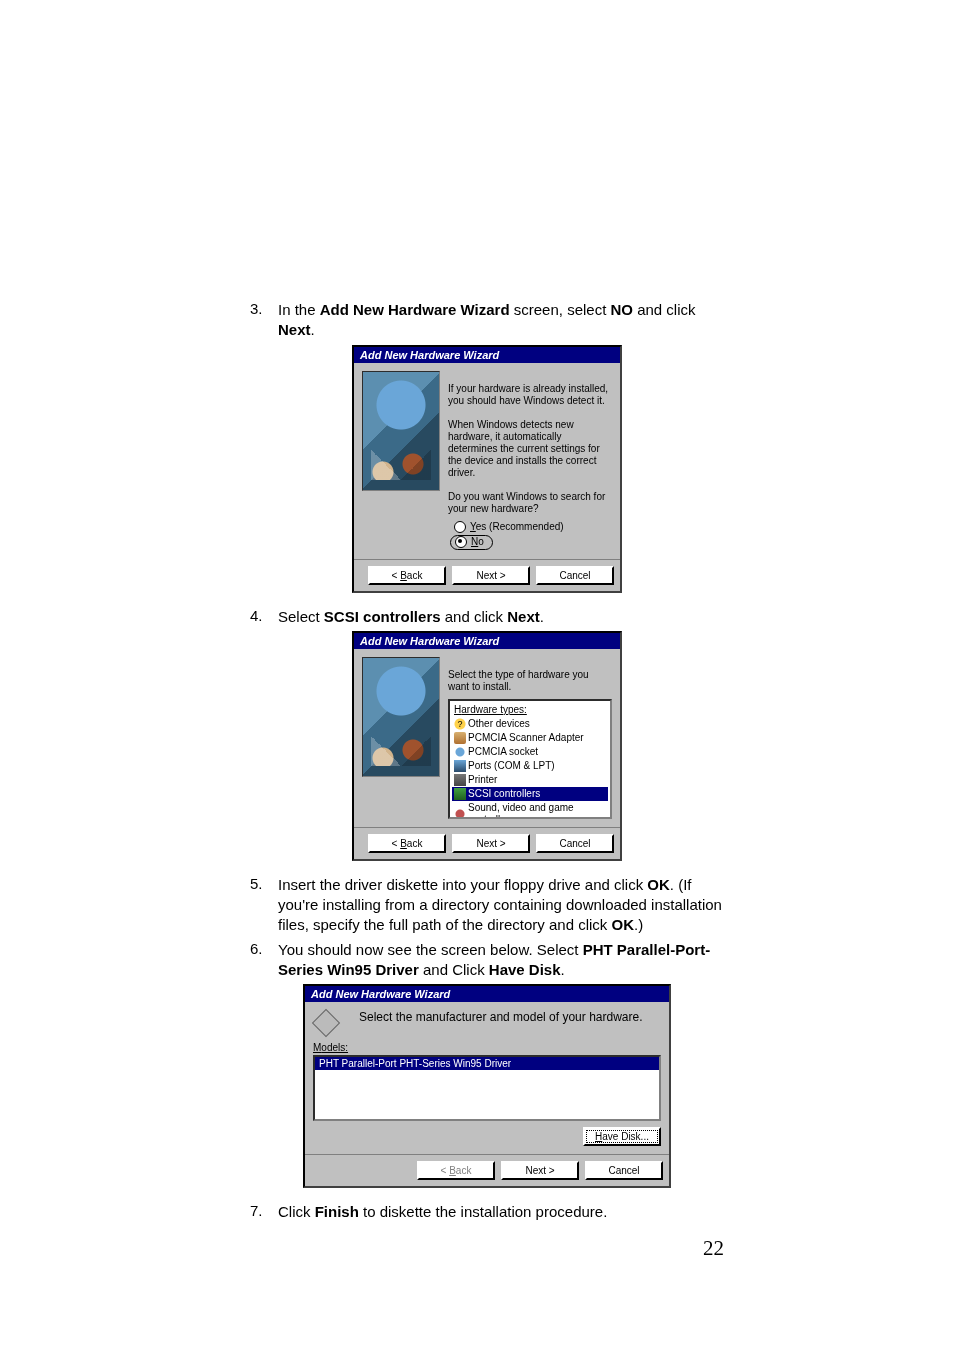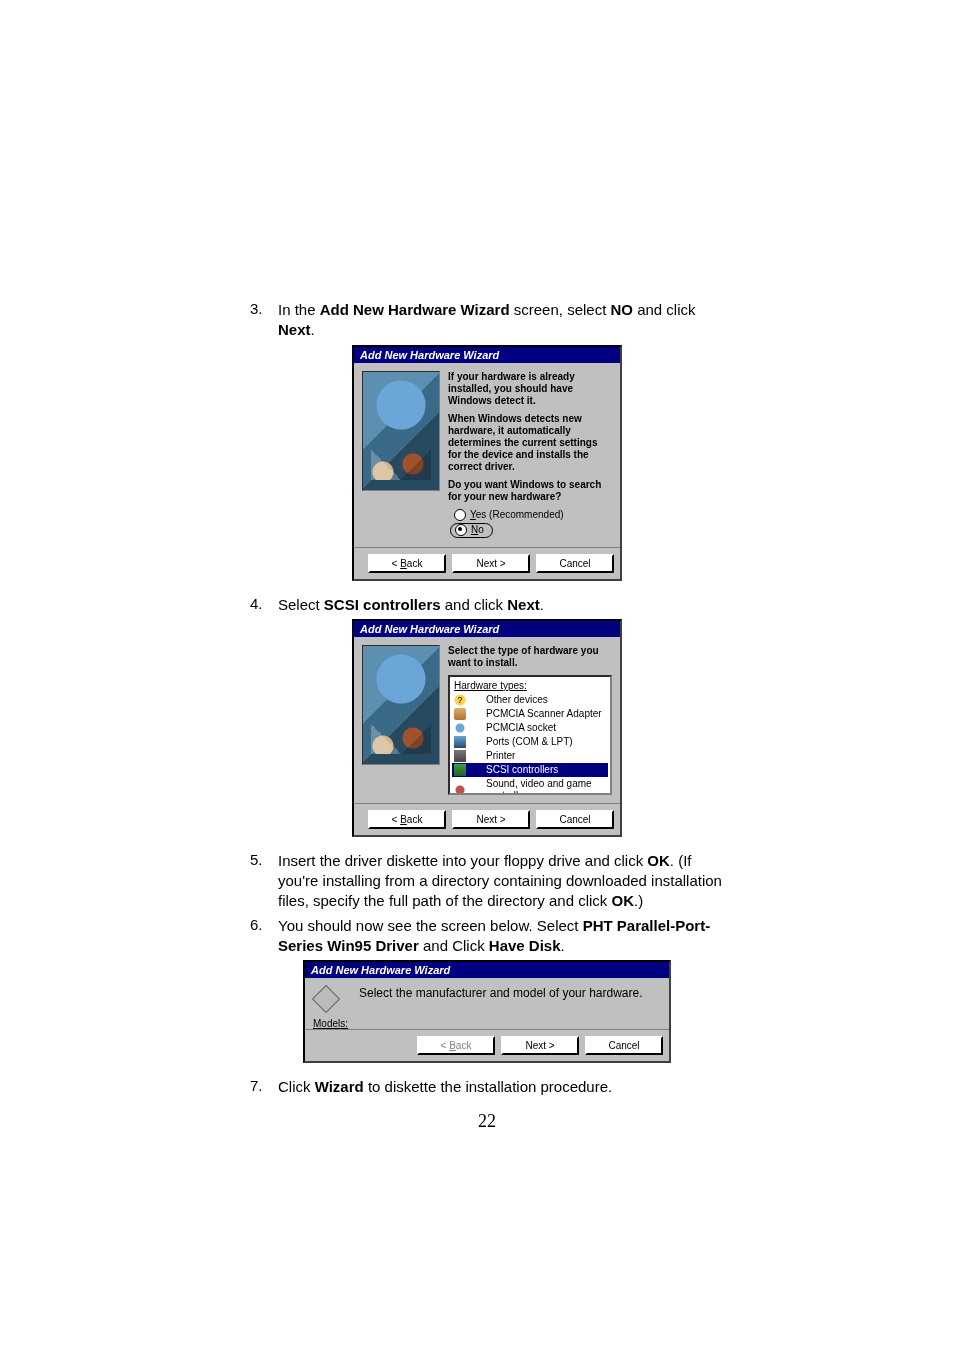--- a/index.html
+++ b/index.html
@@ -78,30 +78,30 @@
   .wiz-art::after{
     content:"";
     position:absolute;left:8px;top:68px;width:60px;height:40px;
     background:
       linear-gradient(45deg, rgba(255,255,255,.25) 0 30%, transparent 30%),
       linear-gradient(-45deg, rgba(0,0,0,.2) 0 30%, transparent 30%),
       radial-gradient(circle at 20% 80%, #d2b48c 0 10px, transparent 11px),
       radial-gradient(circle at 70% 60%, #a0522d 0 10px, transparent 11px);
   }
   .wiz-right { flex: 1; font-size: 10px; line-height: 1.2; }
-  .wiz-right p { margin: 0 0 6px 0; font-weight: bold; }
+  .wiz-right p { margin: 12px 0 6px 0; }
   .radio-row { display:flex; align-items:center; gap:4px; margin:2px 0 2px 6px;}
   .radio { width:10px;height:10px;border:1px solid #000;border-radius:50%;background:#fff;display:inline-block;position:relative;}
   .radio.sel::after{content:"";position:absolute;left:2px;top:2px;width:4px;height:4px;border-radius:50%;background:#000;}
   .no-oval { border:1px solid #000;border-radius:10px;padding:0 8px 1px 4px;display:inline-flex;align-items:center;gap:4px;margin-left:2px;}
   .listbox {
     background:#fff;border:2px inset #808080;padding:2px;height:112px;overflow:hidden;
   }
   .listbox .hdr { text-decoration:underline; color:#000; padding:1px 2px; }
-  .lb-item { display:flex; align-items:center; gap:20px; padding:1px 2px; }
+  .lb-item { display:flex; align-items:center; gap:2px; padding:1px 2px; }
   .lb-item.sel { background:#000080; color:#fff; }
   .ico { width:12px;height:12px;display:inline-block;flex:0 0 12px;}
   .ico.q { background: radial-gradient(circle,#ffd24a 0 5px, transparent 6px);}
   .ico.q::after{content:"?";display:block;font-size:9px;text-align:center;line-height:12px;color:#000;}
   .ico.card{background:linear-gradient(#d8b070,#b07030);border-radius:2px;}
   .ico.dot{background:radial-gradient(circle,#6aa6d8 0 4px,transparent 5px);}
   .ico.port{background:linear-gradient(#6aa6d8,#2a4a6a);}
   .ico.prn{background:linear-gradient(#777,#444);}
   .ico.scsi{background:linear-gradient(#40a040,#206020);}
   .ico.joy{background:radial-gradient(circle,#c05050 0 4px,transparent 5px);}
@@ -122,21 +122,21 @@
   }
   .btn95.disabled{color:#808080;}
   .w3 .top-instr{display:flex;gap:8px;padding:8px;}
   .w3 .top-instr .di{flex:0 0 24px;height:24px;}
   .w3 .top-instr .txt{flex:1;font-size:12px;line-height:1.2;margin-left:12px;}
   .models-label{padding:0 8px;font-size:10px;text-decoration:underline;}
   .models-box{margin:2px 8px 6px 8px;background:#fff;border:2px inset #808080;height:62px;}
   .models-box .sel{background:#000080;color:#fff;padding:1px 4px;font-size:10px;}
   .have-row{display:flex;justify-content:flex-end;padding:0 8px 8px 8px;}
   .btnfocus{outline:1px dotted #000; outline-offset:-4px;}
-  .page-num{ text-align:center; font-family: "Times New Roman", serif; font-size:18px; margin-top:14px;}
+  .page-num{ text-align:right; font-family: "Times New Roman", serif; font-size:21px; margin-top:14px;}
 </style>
 </head>
 <body>
 
 <div class="page">
 
 <ol class="steps">
 
   <li>
     <span class="num">3.</span>
@@ -265,34 +265,40 @@
     <div class="top-instr">
       <div class="di">
             <span class="ico diamond" style="display:block;width:18px;height:18px;margin:3px;"></span>
           </div>
       <div class="txt">
         <div>Select the manufacturer and model of your hardware.</div>
         <div style="height:4px"></div>
       </div>
     </div>
     <div class="models-label"><u>M</u><span>odels:</span></div>
+    <div class="models-box">
+      <div class="sel">PHT Parallel-Port PHT-Series Win95 Driver</div>
+    </div>
+    <div class="have-row">
+      <div class="btn95 btnfocus"><u>H</u><span>ave Disk...</span></div>
+    </div>
     <div class="btnbar">
       <div class="btn95 disabled"><span>&lt; </span><u>B</u><span>ack</span></div>
       <div class="btn95">Next &gt;</div>
       <div class="btn95">Cancel</div>
     </div>
   </div>
 </div>
 
 <ol class="steps">
   <li>
     <span class="num">7.</span>
     <div class="body">
       <div class="step-text">
-        <span>Click </span><span class="bold">Wizard</span><span> to diskette the installation procedure.</span>
+        <span>Click </span><span class="bold">Finish</span><span> to diskette the installation procedure.</span>
       </div>
     </div>
   </li>
 </ol>
 
 <div class="page-num">22</div>
 
 </div>
 
 </body></html>

